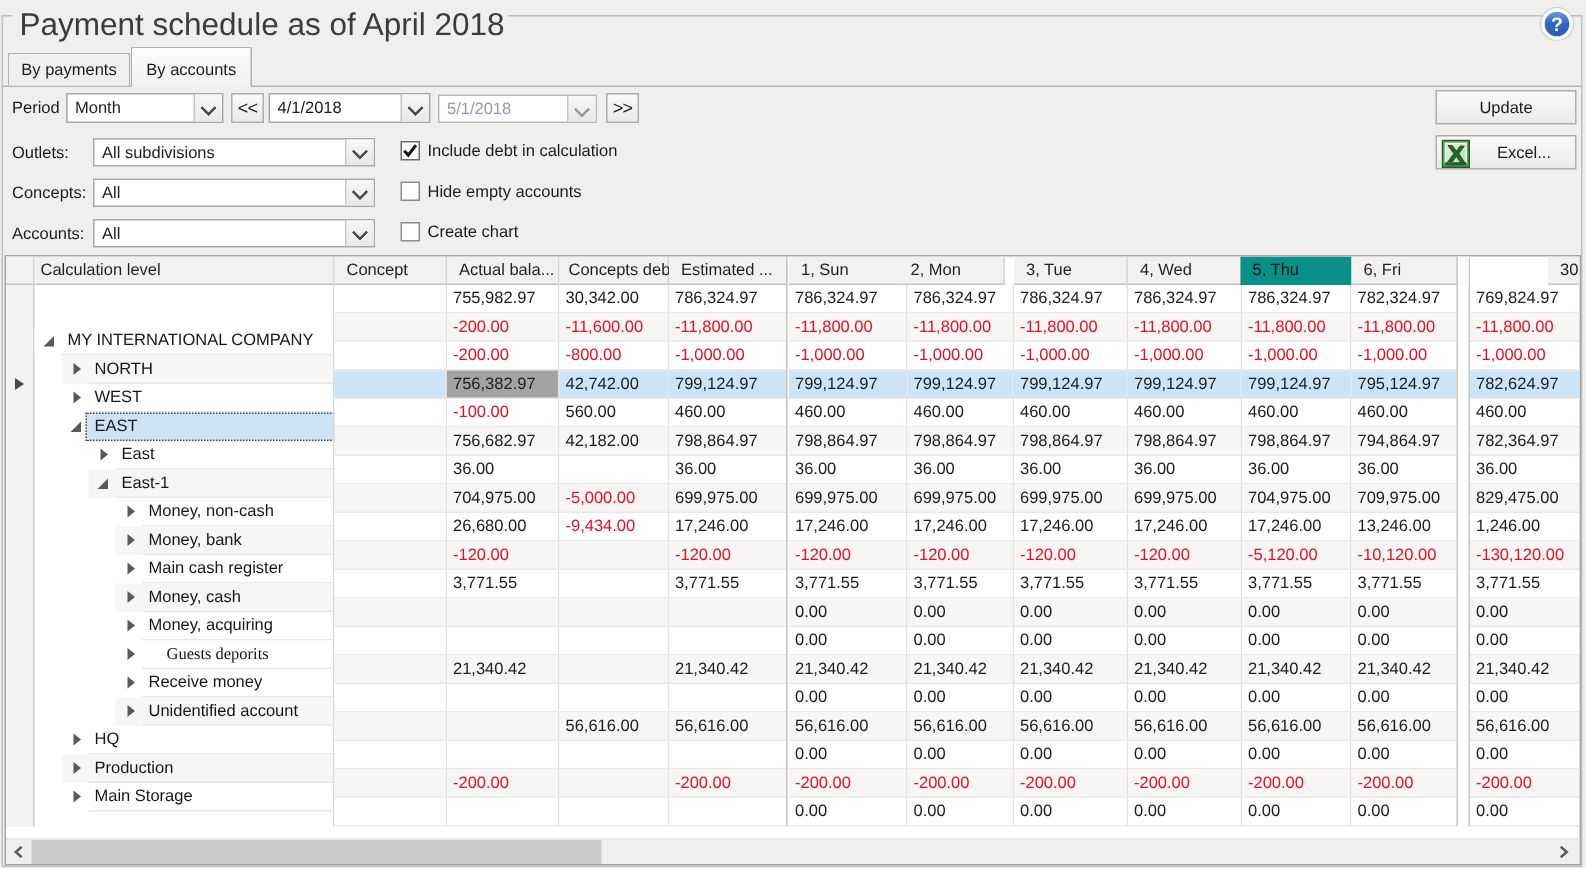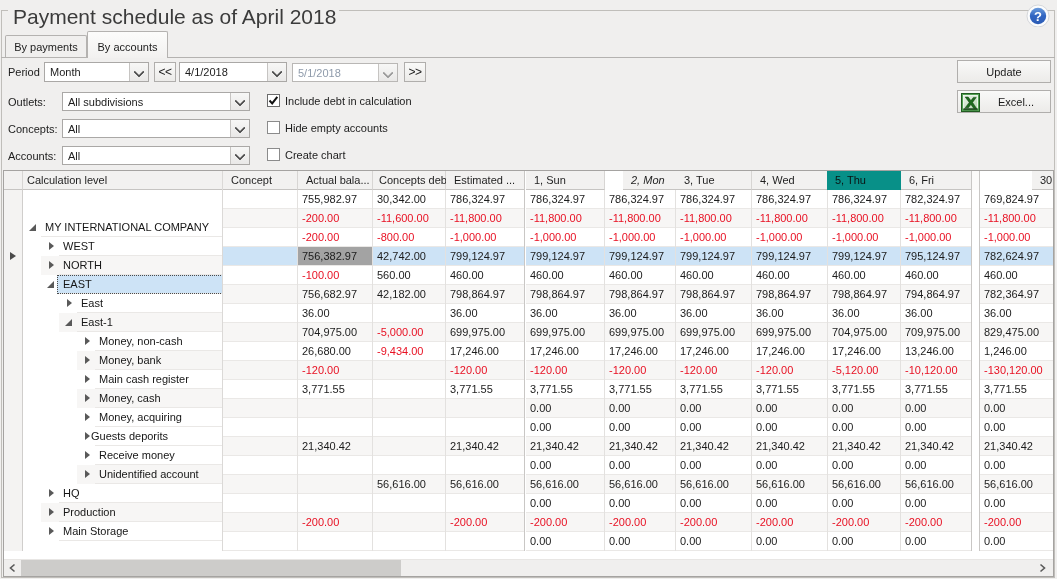--- a/index.html
+++ b/index.html
@@ -117,30 +117,30 @@
 <div class="abs" style="left:6px;top:81px;width:0;height:0;border-top:4.5px solid transparent;border-bottom:4.5px solid transparent;border-left:6px solid #4a4a4a;"></div>
 <div class="hcell" style="left:19px;width:200px;padding-left:4px;">Calculation level</div>
 <div class="col" style="left:19px;top:19px;width:200px;">
 <div style="position:relative;height:19px;margin-top:28px;">
 <div class="abs" style="left:0px;right:0;top:0;height:19px;background:#ffffff;"></div>
 <div class="abs" style="left:18px;right:0;top:18px;height:1px;background:#eae8e6;"></div>
 <div class="abs" style="left:6px;top:6px;width:0;height:0;border-bottom:7px solid #595959;border-left:7px solid transparent;"></div>
 <div class="abs" style="left:22px;top:0;line-height:18px;white-space:nowrap;color:#161616;">MY INTERNATIONAL COMPANY</div>
 </div>
 <div style="position:relative;height:19px;">
+<div class="abs" style="left:18px;right:0;top:0;height:19px;background:#f7f6f5;"></div>
+<div class="abs" style="left:36px;right:0;top:18px;height:1px;background:#eae8e6;"></div>
+<div class="abs" style="left:26px;top:5px;width:0;height:0;border-top:4px solid transparent;border-bottom:4px solid transparent;border-left:5px solid #595959;"></div>
+<div class="abs" style="left:40px;top:0;line-height:18px;white-space:nowrap;color:#161616;">NORTH</div>
+</div>
+<div style="position:relative;height:19px;">
 <div class="abs" style="left:18px;right:0;top:0;height:19px;background:#ffffff;"></div>
 <div class="abs" style="left:36px;right:0;top:18px;height:1px;background:#eae8e6;"></div>
 <div class="abs" style="left:26px;top:5px;width:0;height:0;border-top:4px solid transparent;border-bottom:4px solid transparent;border-left:5px solid #595959;"></div>
 <div class="abs" style="left:40px;top:0;line-height:18px;white-space:nowrap;color:#161616;">WEST</div>
-</div>
-<div style="position:relative;height:19px;">
-<div class="abs" style="left:18px;right:0;top:0;height:19px;background:#f7f6f5;"></div>
-<div class="abs" style="left:36px;right:0;top:18px;height:1px;background:#eae8e6;"></div>
-<div class="abs" style="left:26px;top:5px;width:0;height:0;border-top:4px solid transparent;border-bottom:4px solid transparent;border-left:5px solid #595959;"></div>
-<div class="abs" style="left:40px;top:0;line-height:18px;white-space:nowrap;color:#161616;">NORTH</div>
 </div>
 <div style="position:relative;height:19px;">
 <div class="abs" style="left:34px;right:0;top:0;height:19px;background:#cde3f6;"></div>
 <div class="abs" style="left:36px;right:0;top:18px;height:1px;background:#eae8e6;"></div>
 <div class="abs" style="left:34px;right:0;top:0;height:19px;border:1px dotted #4a4a4a;box-sizing:border-box;"></div>
 <div class="abs" style="left:24px;top:6px;width:0;height:0;border-bottom:7px solid #595959;border-left:7px solid transparent;"></div>
 <div class="abs" style="left:40px;top:0;line-height:18px;white-space:nowrap;color:#161616;">EAST</div>
 </div>
 <div style="position:relative;height:19px;">
 <div class="abs" style="left:36px;right:0;top:0;height:19px;background:#ffffff;"></div>
@@ -181,21 +181,21 @@
 <div style="position:relative;height:19px;">
 <div class="abs" style="left:54px;right:0;top:0;height:19px;background:#ffffff;"></div>
 <div class="abs" style="left:72px;right:0;top:18px;height:1px;background:#eae8e6;"></div>
 <div class="abs" style="left:62px;top:5px;width:0;height:0;border-top:4px solid transparent;border-bottom:4px solid transparent;border-left:5px solid #595959;"></div>
 <div class="abs" style="left:76px;top:0;line-height:18px;white-space:nowrap;color:#161616;">Money, acquiring</div>
 </div>
 <div style="position:relative;height:19px;">
 <div class="abs" style="left:54px;right:0;top:0;height:19px;background:#ffffff;"></div>
 <div class="abs" style="left:72px;right:0;top:18px;height:1px;background:#eae8e6;"></div>
 <div class="abs" style="left:62px;top:5px;width:0;height:0;border-top:4px solid transparent;border-bottom:4px solid transparent;border-left:5px solid #595959;"></div>
-<div class="abs" style="left:68px;top:0;line-height:18px;white-space:nowrap;color:#161616;">Guests deporits</div>
+<div class="abs" style="left:88px;top:0;line-height:18px;white-space:nowrap;color:#161616;font-family:Liberation Serif, serif;">Guests deporits</div>
 </div>
 <div style="position:relative;height:19px;">
 <div class="abs" style="left:54px;right:0;top:0;height:19px;background:#ffffff;"></div>
 <div class="abs" style="left:72px;right:0;top:18px;height:1px;background:#eae8e6;"></div>
 <div class="abs" style="left:62px;top:5px;width:0;height:0;border-top:4px solid transparent;border-bottom:4px solid transparent;border-left:5px solid #595959;"></div>
 <div class="abs" style="left:76px;top:0;line-height:18px;white-space:nowrap;color:#161616;">Receive money</div>
 </div>
 <div style="position:relative;height:19px;">
 <div class="abs" style="left:54px;right:0;top:0;height:19px;background:#f7f6f5;"></div>
 <div class="abs" style="left:72px;right:0;top:18px;height:1px;background:#eae8e6;"></div>
@@ -325,21 +325,21 @@
 <div class="cell" style="background:#ffffff;">3,771.55</div>
 <div class="cell" style="background:#f7f6f5;">0.00</div>
 <div class="cell" style="background:#ffffff;">0.00</div>
 <div class="cell" style="background:#f7f6f5;">21,340.42</div>
 <div class="cell" style="background:#ffffff;">0.00</div>
 <div class="cell" style="background:#f7f6f5;">56,616.00</div>
 <div class="cell" style="background:#ffffff;">0.00</div>
 <div class="cell neg" style="background:#f7f6f5;">-200.00</div>
 <div class="cell" style="background:#ffffff;">0.00</div>
 </div>
-<div class="hcell" style="left:619px;width:71px;padding-left:8px;font-style:italic;">2, Mon</div>
+<div class="hcell" style="left:595px;width:71px;padding-left:8px;">2, Mon</div>
 <div class="col" style="left:601px;top:19px;width:70px;border-right:1px solid #e3e1df;">
 <div class="cell" style="background:#ffffff;">786,324.97</div>
 <div class="cell neg" style="background:#f7f6f5;">-11,800.00</div>
 <div class="cell neg" style="background:#ffffff;">-1,000.00</div>
 <div class="cell" style="background:#cde3f6;">799,124.97</div>
 <div class="cell" style="background:#ffffff;">460.00</div>
 <div class="cell" style="background:#f7f6f5;">798,864.97</div>
 <div class="cell" style="background:#ffffff;">36.00</div>
 <div class="cell" style="background:#f7f6f5;">699,975.00</div>
 <div class="cell" style="background:#ffffff;">17,246.00</div>

